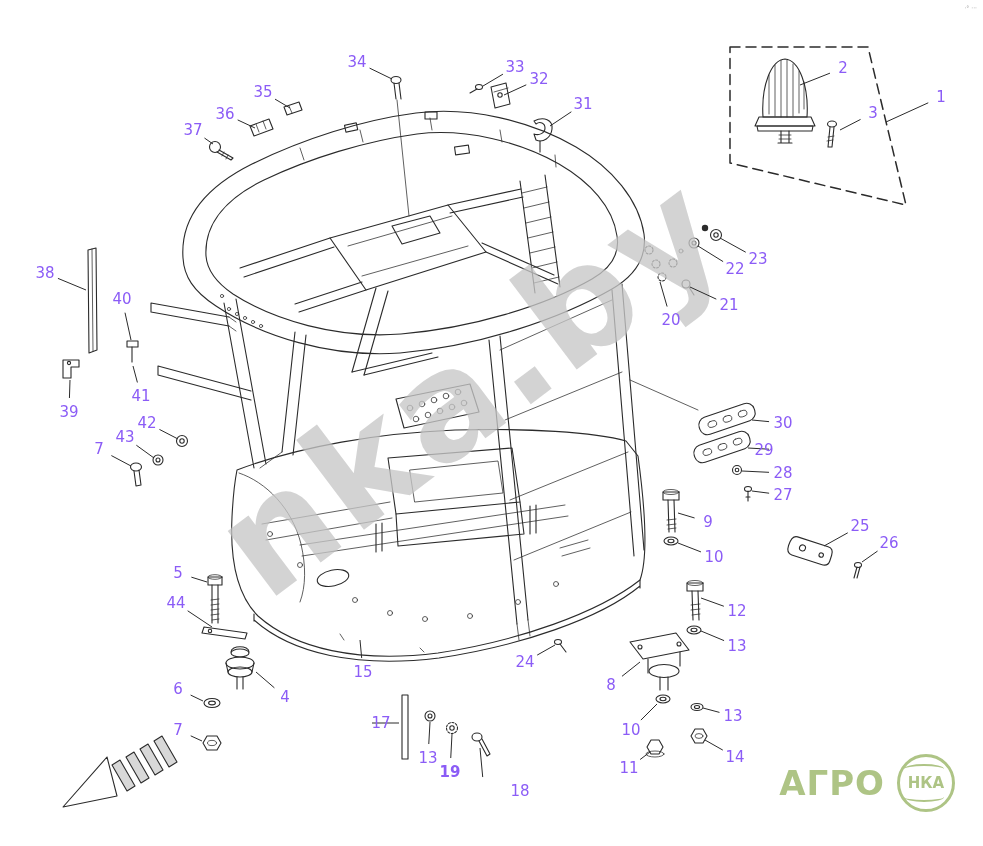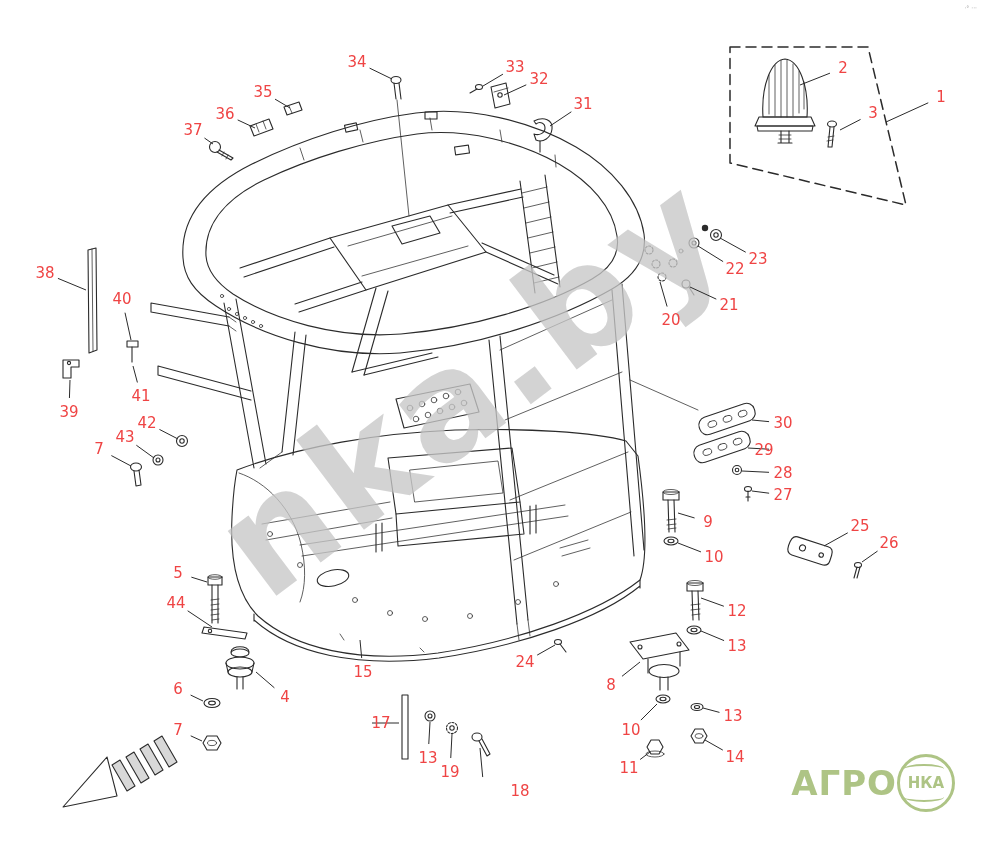--- a/index.html
+++ b/index.html
@@ -15,24 +15,24 @@
   #artwork .soliddot{fill:#2b2b2b;stroke:none;}
   #artwork .fillgray{fill:#d8d8d8;}
   #artwork .fillwhite{fill:#ffffff;}
   .watermark{position:absolute;left:120px;top:300px;width:700px;z-index:2;
       text-align:center;font-size:148px;font-weight:bold;letter-spacing:4px;
       color:rgba(158,158,158,0.45);transform:rotate(-37deg);pointer-events:none;
       text-shadow:0 0 2px rgba(255,255,255,0.6);}
   #leader-svg{position:absolute;left:0;top:0;z-index:3;pointer-events:none;}
   #leader-svg line{stroke:#2b2b2b;stroke-width:1;}
   #callout-layer{position:absolute;inset:0;z-index:4;pointer-events:none;}
-  .callout{position:absolute;transform:translate(-50%,-50%);font-size:15px;color:#ef4444;}
+  .callout{position:absolute;transform:translate(-50%,-50%);font-size:15px;color:#8b5cf6;}
   .corner-mark{position:absolute;top:4px;right:6px;font-size:6px;color:#9a9a9a;z-index:5;}
   .logo{position:absolute;right:28px;bottom:34px;z-index:5;display:flex;align-items:center;
-      gap:0;opacity:0.72;}
+      gap:12px;opacity:0.72;}
   .logo-text{font-size:34px;font-weight:bold;color:#8fae57;letter-spacing:1px;}
   .logo-circle{width:52px;height:52px;border:3px solid #8fae57;border-radius:50%;
       display:flex;align-items:center;justify-content:center;position:relative;}
   .logo-circle-text{font-size:15px;font-weight:bold;color:#8fae57;}
   .logo-leaf{position:absolute;width:40px;height:8px;border-top:2px solid #8fae57;
       border-radius:50%;left:4px;}
   .leaf-top{top:7px;}
   .leaf-bottom{bottom:7px;transform:scaleY(-1);}
 </style>
 </head>
@@ -438,21 +438,21 @@
       <div class="callout" style="left: 525px; top: 662px;">24</div>
       <div class="callout" style="left: 611px; top: 685px;">8</div>
       <div class="callout" style="left: 285px; top: 697px;">4</div>
       <div class="callout" style="left: 178px; top: 689px;">6</div>
       <div class="callout" style="left: 733px; top: 716px;">13</div>
       <div class="callout" style="left: 631px; top: 730px;">10</div>
       <div class="callout" style="left: 178px; top: 730px;">7</div>
       <div class="callout" style="left: 428px; top: 758px;">13</div>
       <div class="callout" style="left: 735px; top: 757px;">14</div>
       <div class="callout" style="left: 629px; top: 768px;">11</div>
-      <div class="callout" style="left: 450px; top: 772px;">19</div>
+      <div class="callout" style="left: 450px; top: 772px; font-weight: bold;">19</div>
       <div class="callout" style="left: 358px; top: 723px; margin-left: 23px;">17</div>
       <div class="callout" style="left: 484px; top: 791px; margin-left: 36px;">18</div>
     </div>
 
   <div class="corner-mark">·° ···</div>
 
   <div class="logo">
     <span class="logo-text">АГРО</span>
     <span class="logo-circle">
       <span class="logo-leaf leaf-top"></span>

